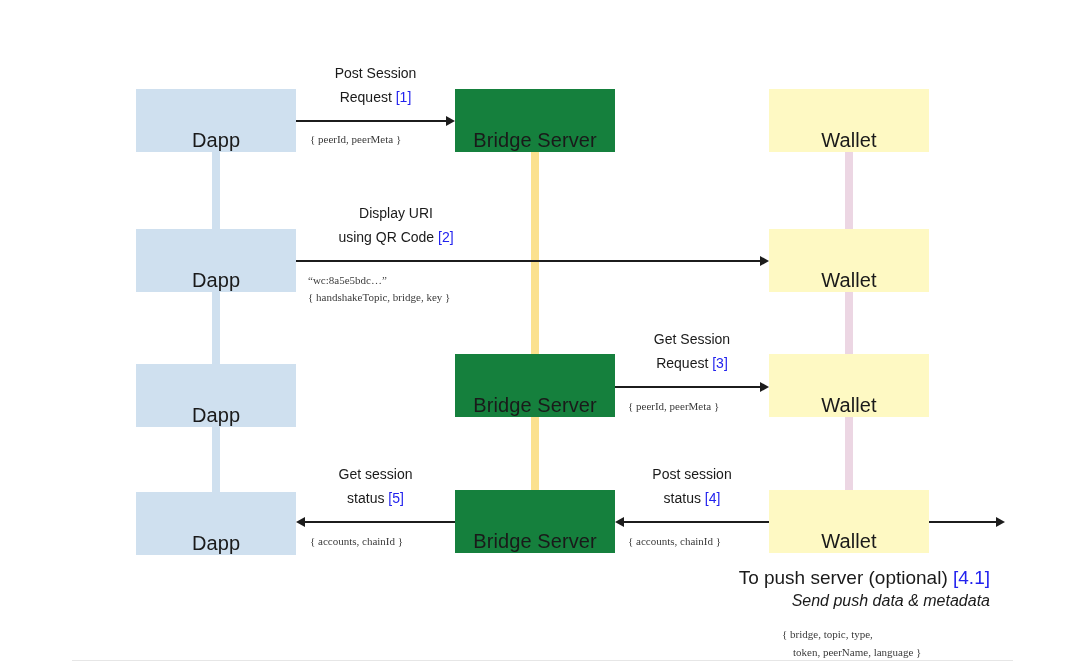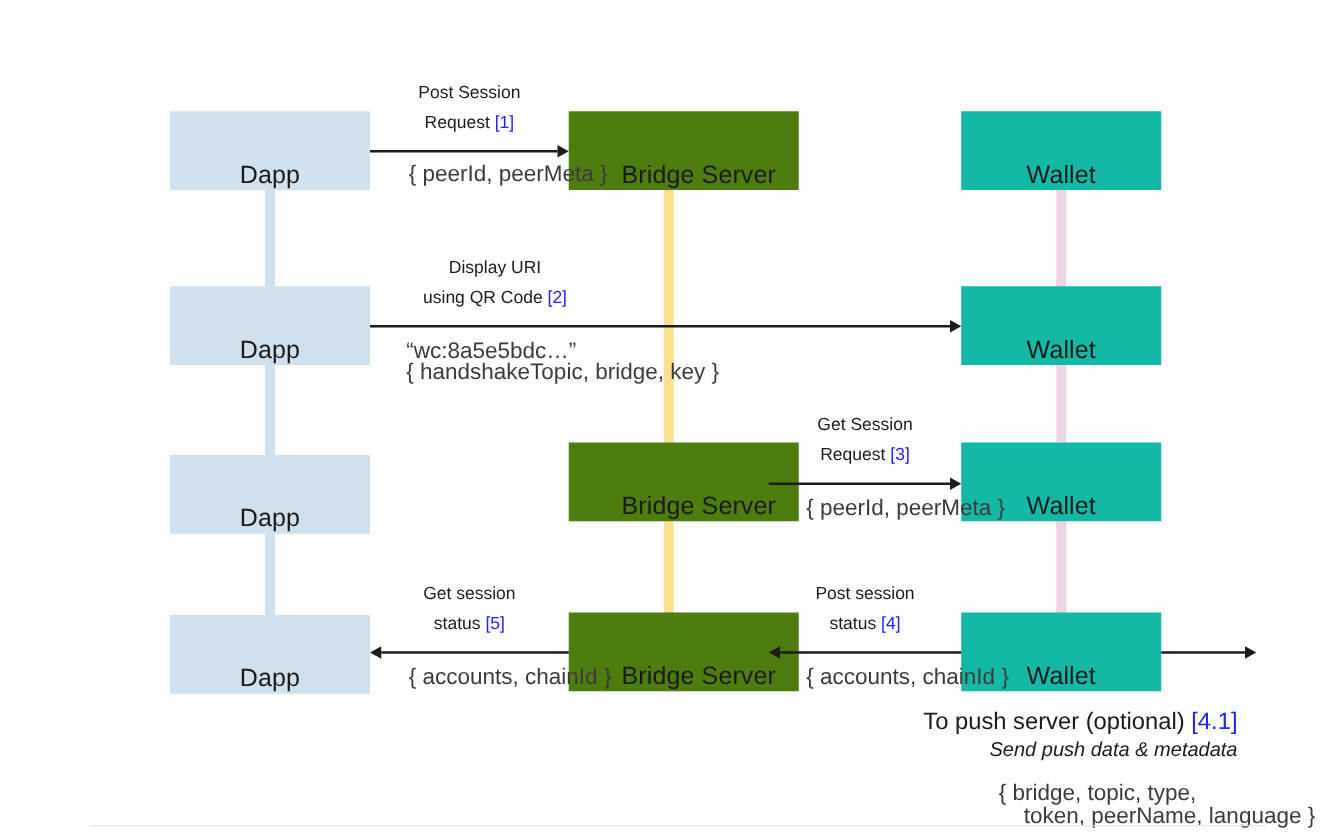--- a/index.html
+++ b/index.html
@@ -35,22 +35,22 @@
     position: absolute;
     display: flex;
     align-items: flex-end;
     justify-content: center;
     font-size: 20px;
     color: #1a1a1a;
     letter-spacing: 0.1px;
     white-space: nowrap;
   }
   .actor-box.dapp   { background: #cfe0ef; }
-  .actor-box.bridge { background: #4d7c0f; padding-left: 24px; }
-  .actor-box.wallet { background: #14b8a6; }
+  .actor-box.bridge { background: #15803d; }
+  .actor-box.wallet { background: #fef9c3; }
 
   
   .arrow {
     position: absolute;
     height: 2px;
     background: #1c1c1c;
   }
   .arrow-head {
     position: absolute;
     width: 0;
@@ -69,26 +69,25 @@
     color: #1a1a1a;
     text-align: center;
     white-space: nowrap;
   }
   .msg-label .step {
     color: #2222ee;
   }
 
   .payload {
     position: absolute;
-    font-family: Liberation Sans, sans-serif;
-    font-size: 18px;
+    font-family: Liberation Serif, serif;
+    font-size: 11px;
     line-height: 17px;
     color: #3b3b3b;
     white-space: pre;
-    margin-left: 17px;
   }
 
   
   .note {
     position: absolute;
     color: #1a1a1a;
     white-space: nowrap;
   }
   .note-title {
     font-size: 19px;

